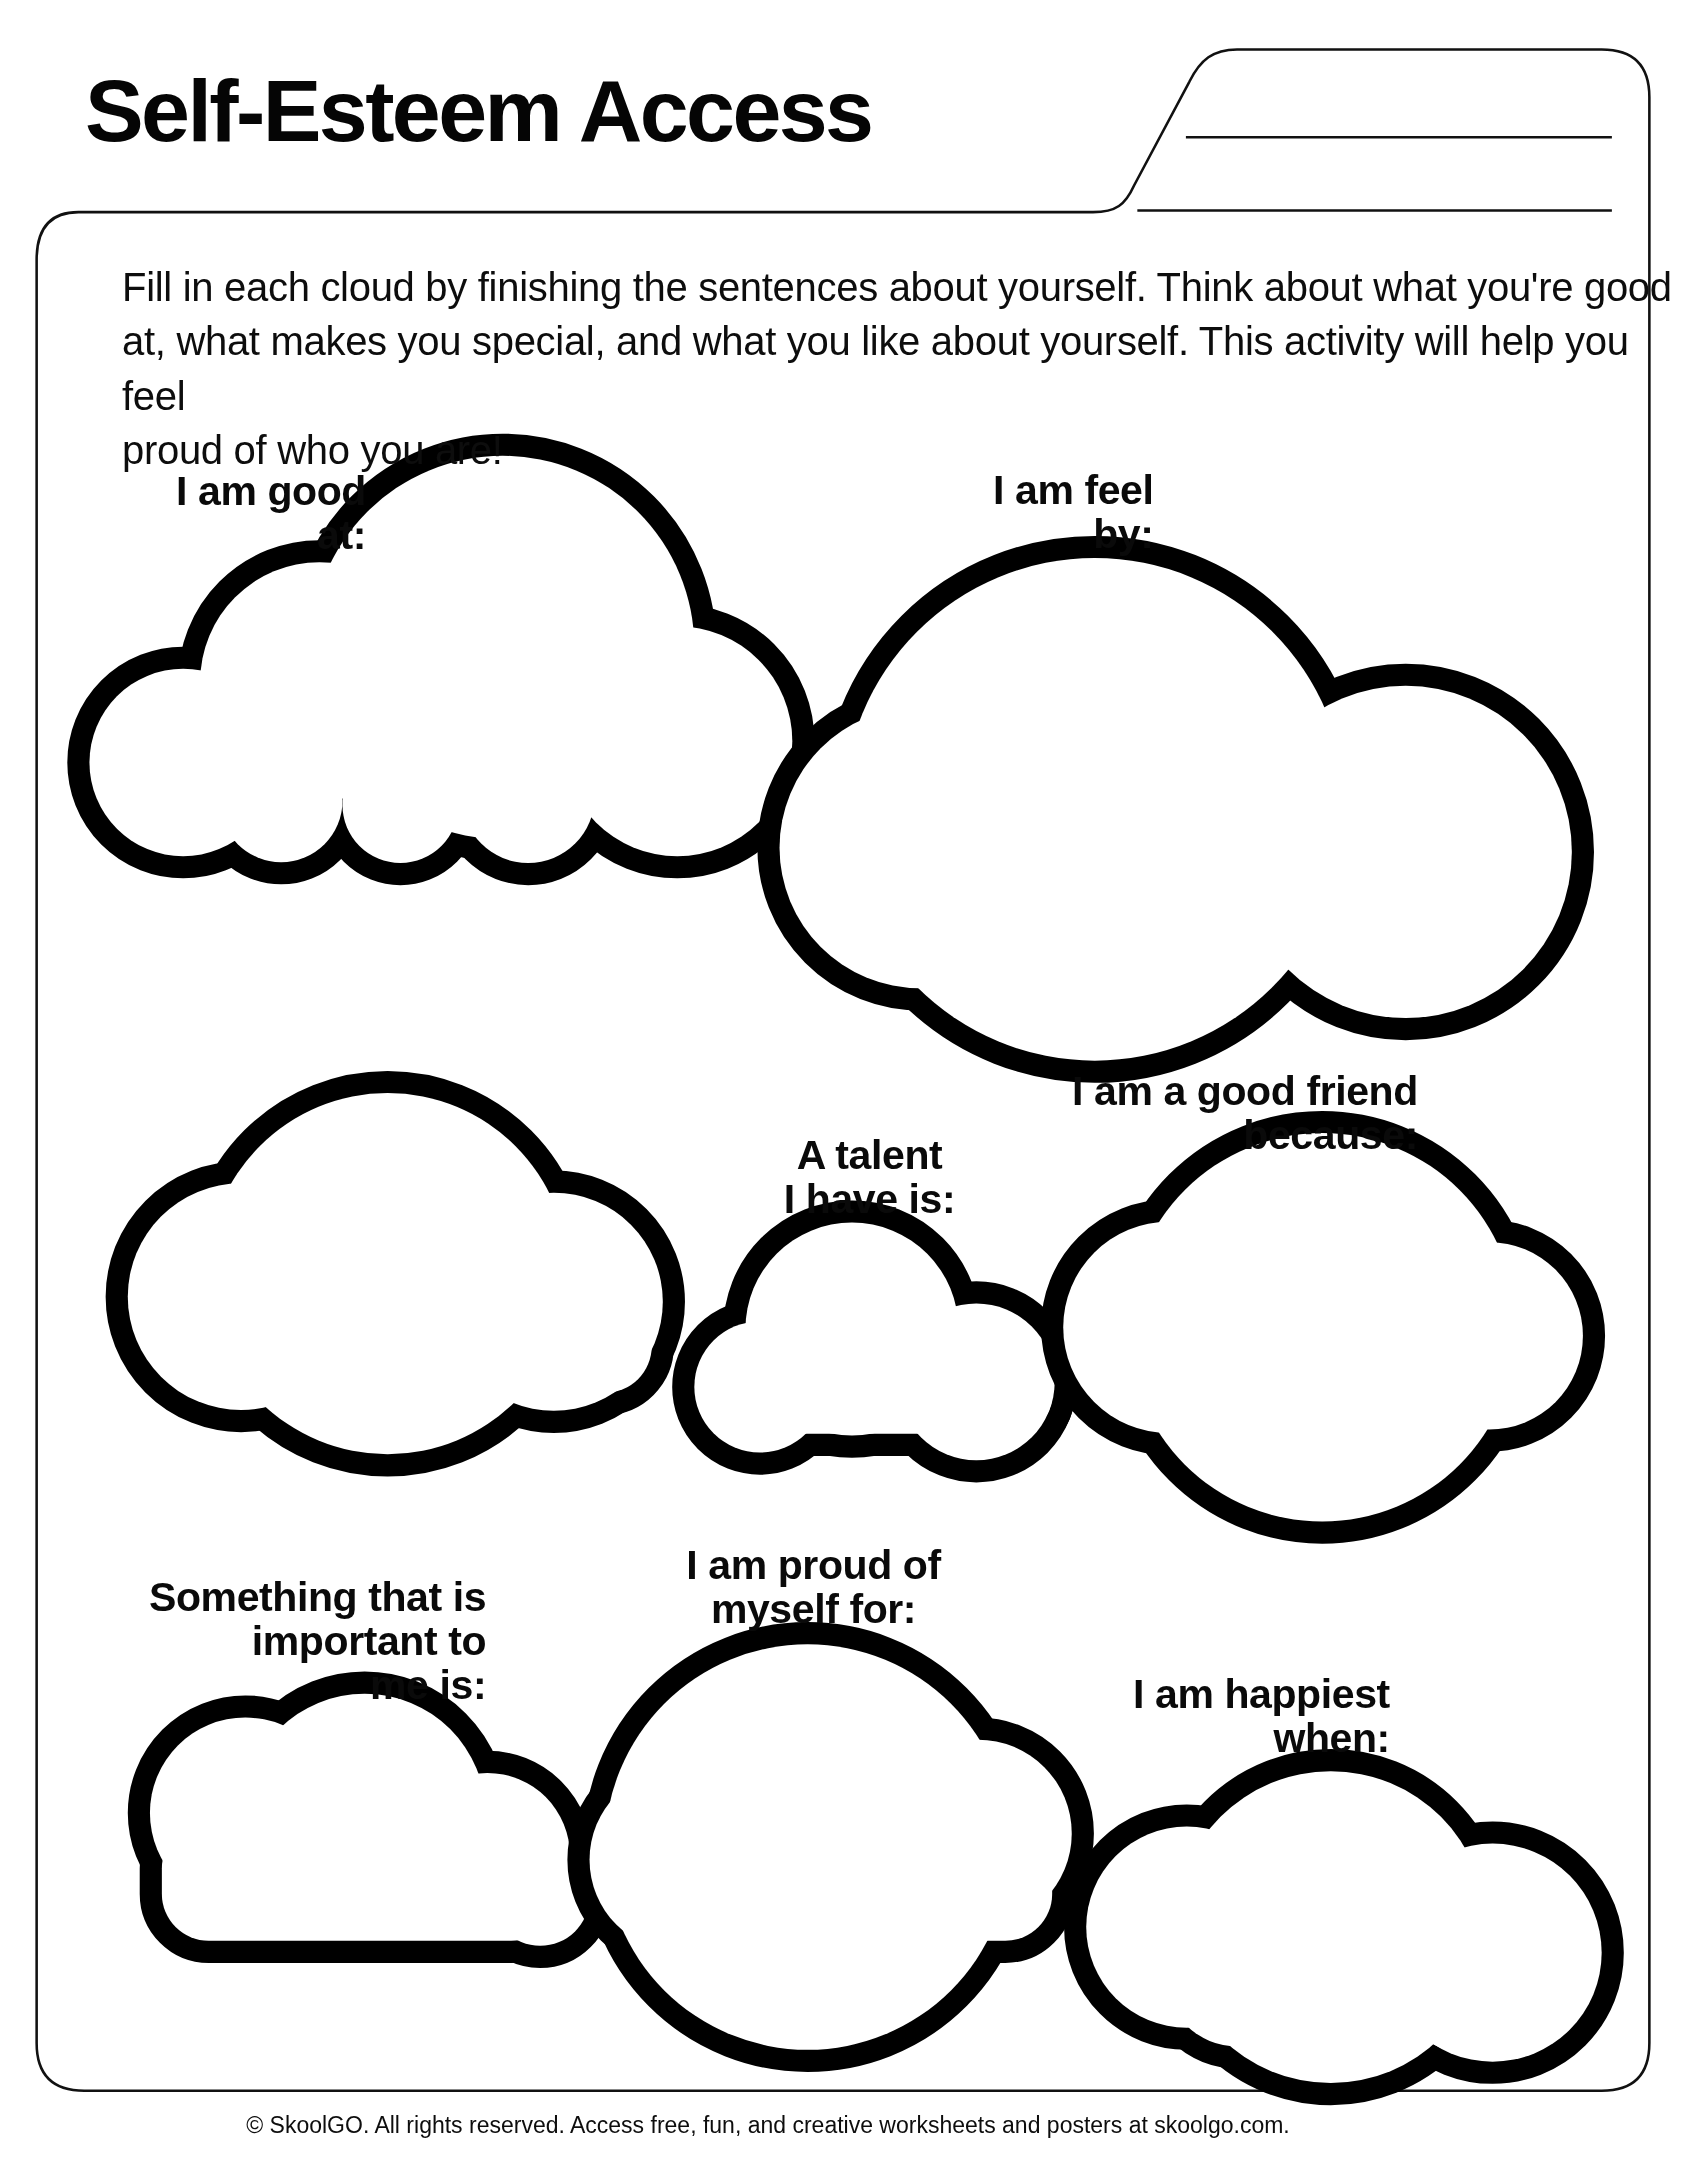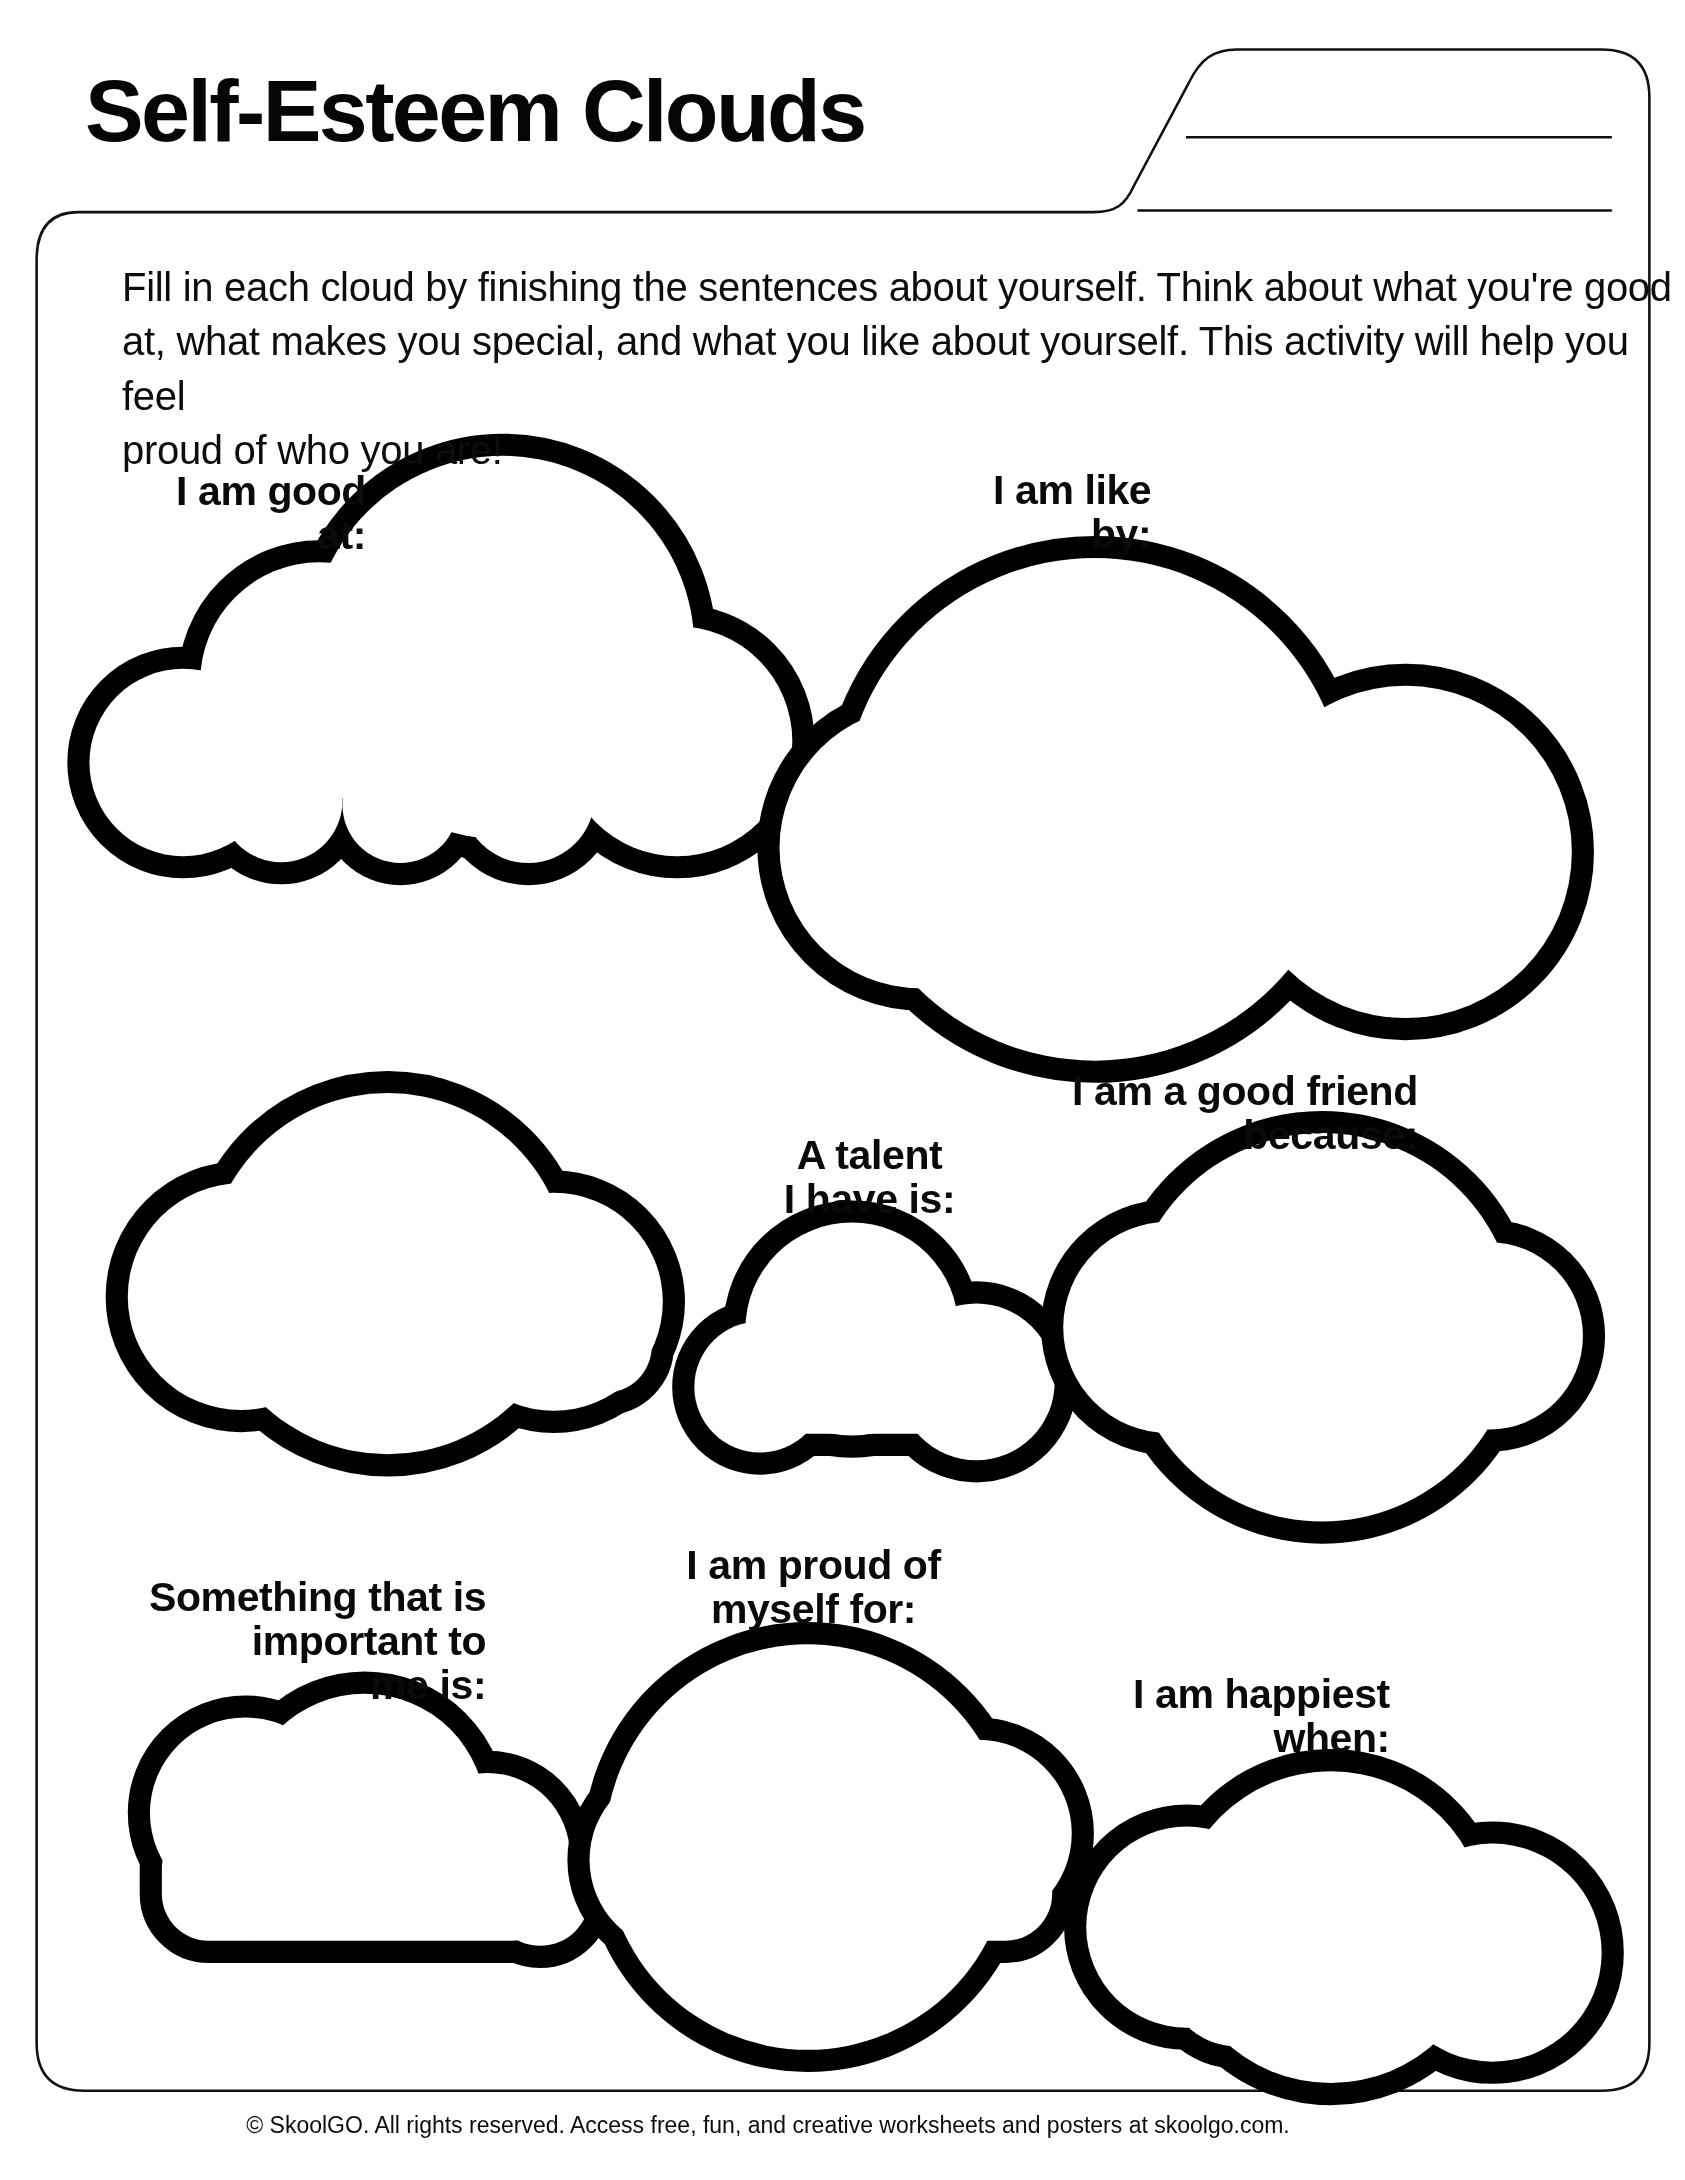--- a/index.html
+++ b/index.html
@@ -32,21 +32,21 @@
   .footer{
     position:absolute;left:0;top:2112px;width:1536px;margin:0;
     text-align:center;font-size:23px;font-weight:400;color:#0d0d0d;
   }
 </style>
 </head>
 <body>
 
 <div class="page">
 
-  <h1 class="title">Self-Esteem Clouds</h1>
+  <h1 class="title">Self-Esteem Access</h1>
 
   <svg class="art" viewBox="0 0 1979 2560" xmlns="http://www.w3.org/2000/svg">
 
     <path class="frame" d="M 92,249
          L 1283,249
          C 1310,249 1321,240 1331,218
          L 1396,96
          C 1409,70 1424,58 1452,58
          L 1880,58
          Q 1936,58 1936,114
@@ -189,21 +189,21 @@
         </g>
       </g>
   </svg>
 
   <p class="instructions">Fill in each cloud by finishing the sentences about yourself. Think about what you're good
 at, what makes you special, and what you like about yourself. This activity will help you feel
 proud of who you are!</p>
 
   <div class="label" style="left:176px;top:470px">I am good
 at:</div>
-  <div class="label" style="left:993px;top:469px">I am like
+  <div class="label" style="left:993px;top:469px">I am feel
 by:</div>
   <div class="label center" style="left:733px;top:1134px;width:273px">A talent
 I have is:</div>
   <div class="label" style="left:149px;top:1576px">Something that is
 important to
 me is:</div>
   <div class="label" style="left:1072px;top:1070px">I am a good friend
 because:</div>
   <div class="label center" style="left:656px;top:1544px;width:315px">I am proud of
 myself for:</div>

